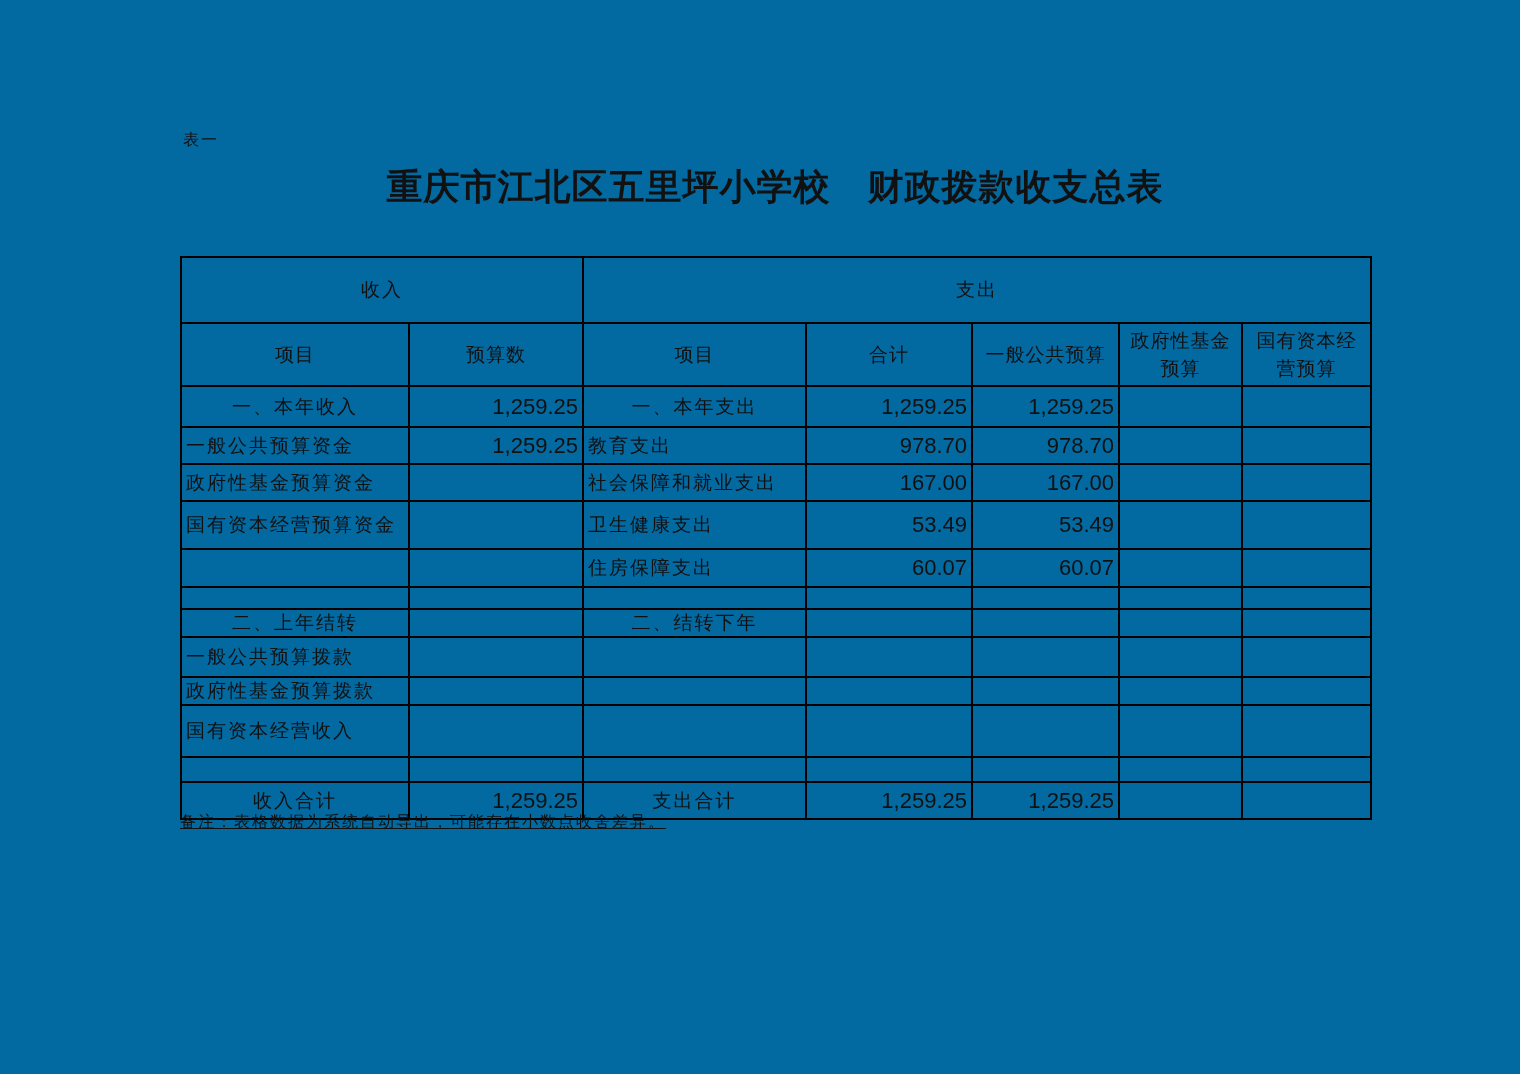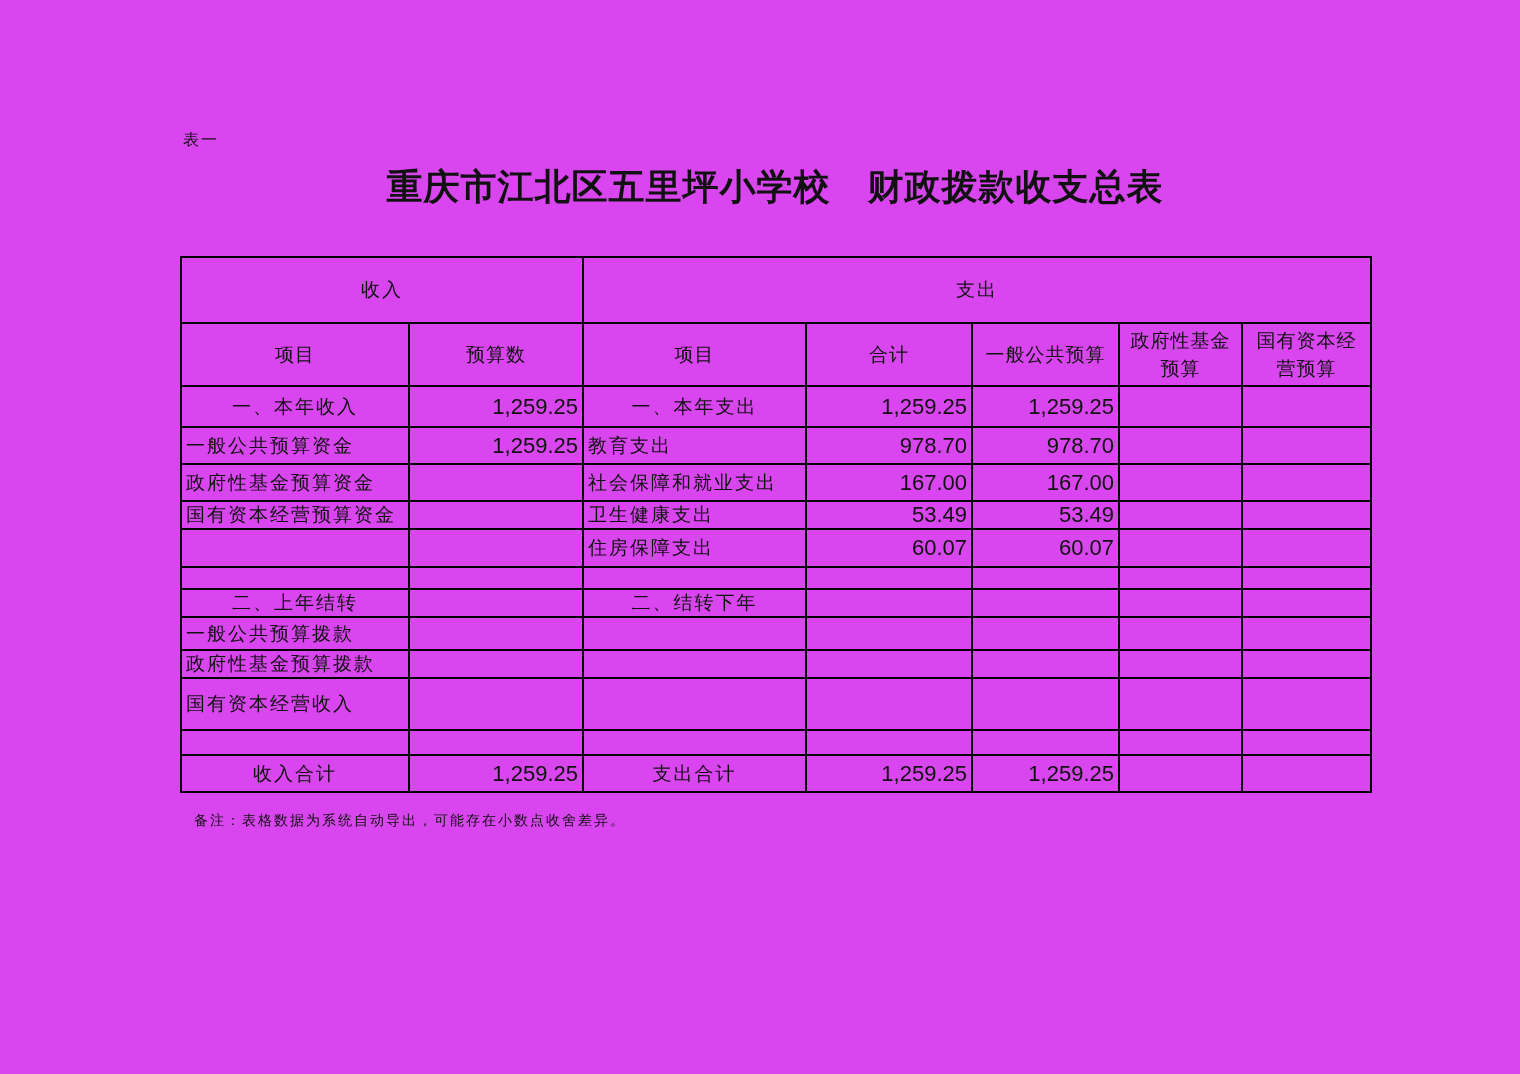--- a/index.html
+++ b/index.html
@@ -1,20 +1,20 @@
 <!DOCTYPE html>
 <html><head>
 <meta charset="utf-8">
 <style>
   html, body { margin: 0; padding: 0; background: #ffffff; }
   .page {
     position: relative;
     width: 1520px;
     height: 1074px;
-    background: #d946ef;
+    background: #0369a1;
     color: #111111;
     font-family: "Liberation Serif", "DejaVu Serif", serif;
     overflow: hidden;
   }
   .table-label {
     position: absolute;
     left: 183px;
     top: 130px;
     font-size: 16px;
     letter-spacing: 2px;
@@ -66,24 +66,25 @@
     font-family: "Liberation Sans", "DejaVu Sans", sans-serif;
     font-size: 22px;
     letter-spacing: 0;
     text-align: right;
     padding-right: 5px;
     white-space: nowrap;
     margin-left: 16px;
   }
   .note {
     position: absolute;
-    left: 194px;
+    left: 180px;
     top: 812px;
-    font-size: 14px;
-    letter-spacing: 2px;
+    font-size: 16px;
+    letter-spacing: 2px;
+    text-decoration: underline;
   }
 </style>
 </head>
 <body>
 
 <div class="page">
 
   <div class="table-label">表一</div>
 
   <div class="doc-title">重庆市江北区五里坪小学校　财政拨款收支总表</div>
@@ -138,21 +139,21 @@
     <tr style="height:37px">
       <td class="lbl left">政府性基金预算资金</td>
       <td class="num"></td>
       <td class="lbl left">社会保障和就业支出</td>
       <td class="num">167.00</td>
       <td class="num">167.00</td>
       <td class="lbl"></td>
       <td class="lbl"></td>
     </tr>
 
-    <tr style="height:28px">
+    <tr style="height:48px">
       <td class="lbl left">国有资本经营预算资金</td>
       <td class="num"></td>
       <td class="lbl left">卫生健康支出</td>
       <td class="num">53.49</td>
       <td class="num">53.49</td>
       <td class="lbl"></td>
       <td class="lbl"></td>
     </tr>
 
     <tr style="height:38px">
@@ -178,21 +179,21 @@
     <tr style="height:20px">
       <td class="lbl center">二、上年结转</td>
       <td class="num"></td>
       <td class="lbl center">二、结转下年</td>
       <td class="num"></td>
       <td class="num"></td>
       <td class="lbl"></td>
       <td class="lbl"></td>
     </tr>
 
-    <tr style="height:33px">
+    <tr style="height:40px">
       <td class="lbl left">一般公共预算拨款</td>
       <td class="num"></td>
       <td class="lbl left"></td>
       <td class="num"></td>
       <td class="num"></td>
       <td class="lbl"></td>
       <td class="lbl"></td>
     </tr>
 
     <tr style="height:17px">

